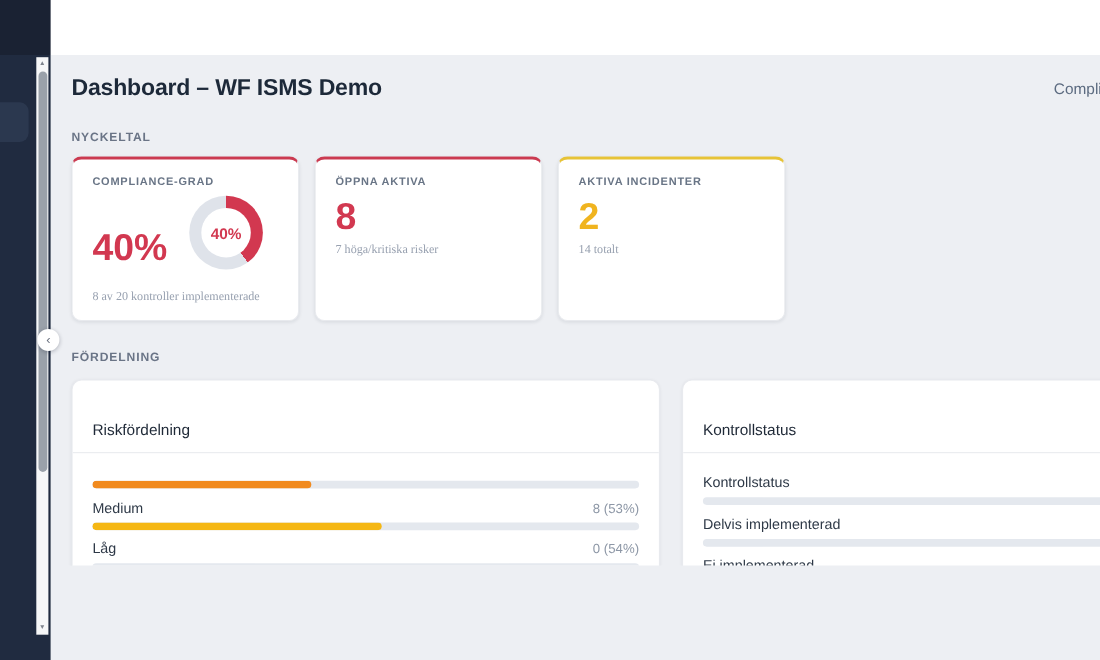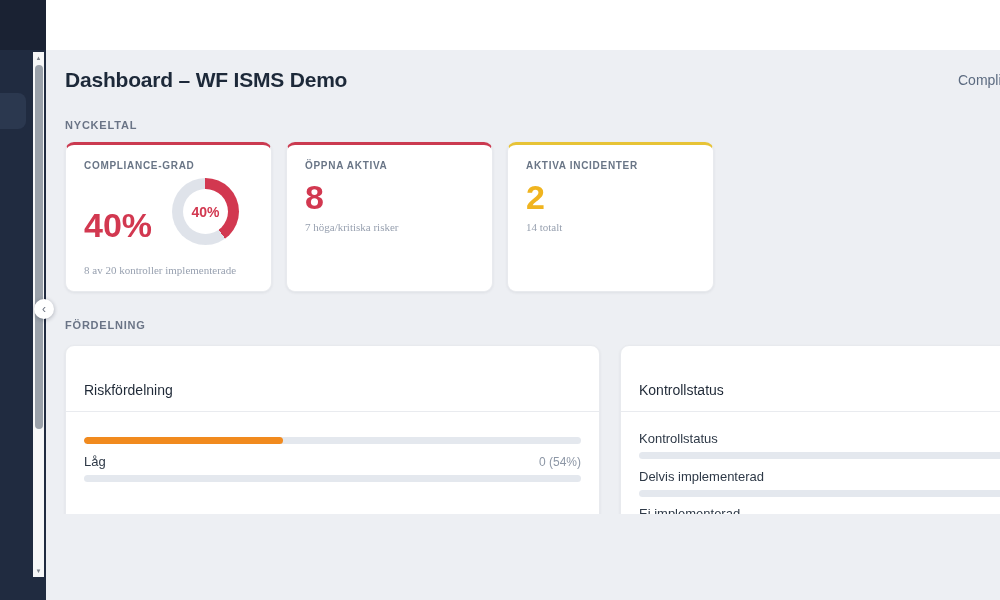--- a/index.html
+++ b/index.html
@@ -137,20 +137,29 @@
         <div class="dist-card">
           <div class="dist-head">Riskfördelning</div>
           <div class="dist-body">
             <div class="dist-row">
               <div class="bar-track">
                 <div class="bar-fill" style="width: 40%; background: rgb(241, 138, 30);"></div>
               </div>
             </div>
             <div class="dist-row">
               <div class="dist-row-top">
+                <span class="dist-label">Medium</span>
+                <span class="dist-value">8 (53%)</span>
+              </div>
+              <div class="bar-track">
+                <div class="bar-fill" style="width: 53%; background: rgb(245, 183, 20);"></div>
+              </div>
+            </div>
+            <div class="dist-row">
+              <div class="dist-row-top">
                 <span class="dist-label">Låg</span>
                 <span class="dist-value">0 (54%)</span>
               </div>
               <div class="bar-track">
                 <div class="bar-fill" style="width: 0%; background: rgb(228, 232, 238);"></div>
               </div>
             </div>
           </div>
         </div>
 

